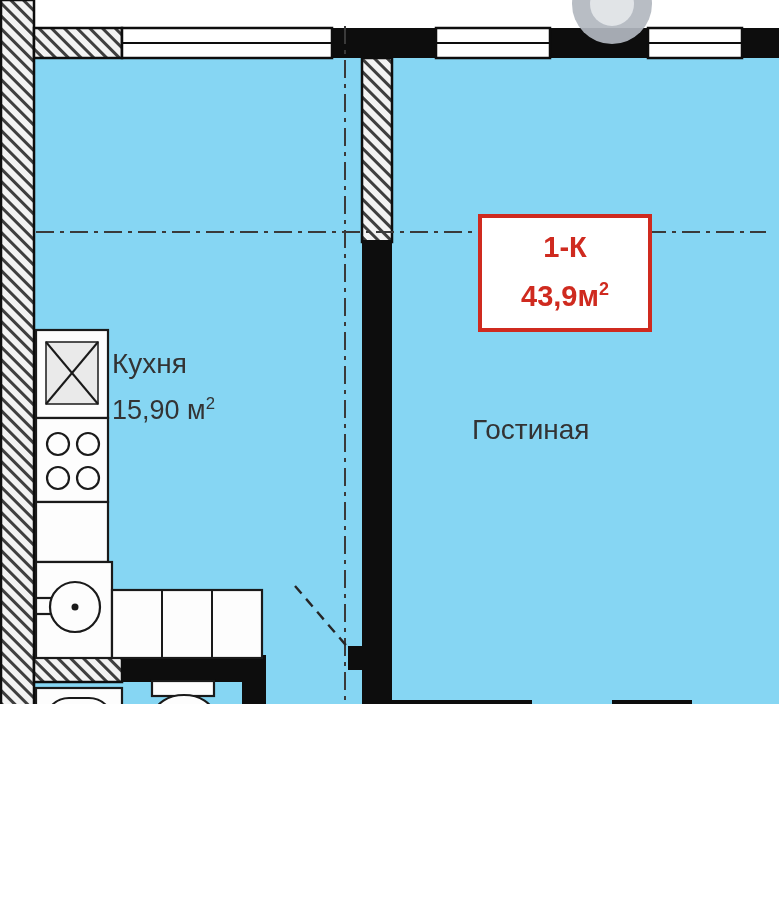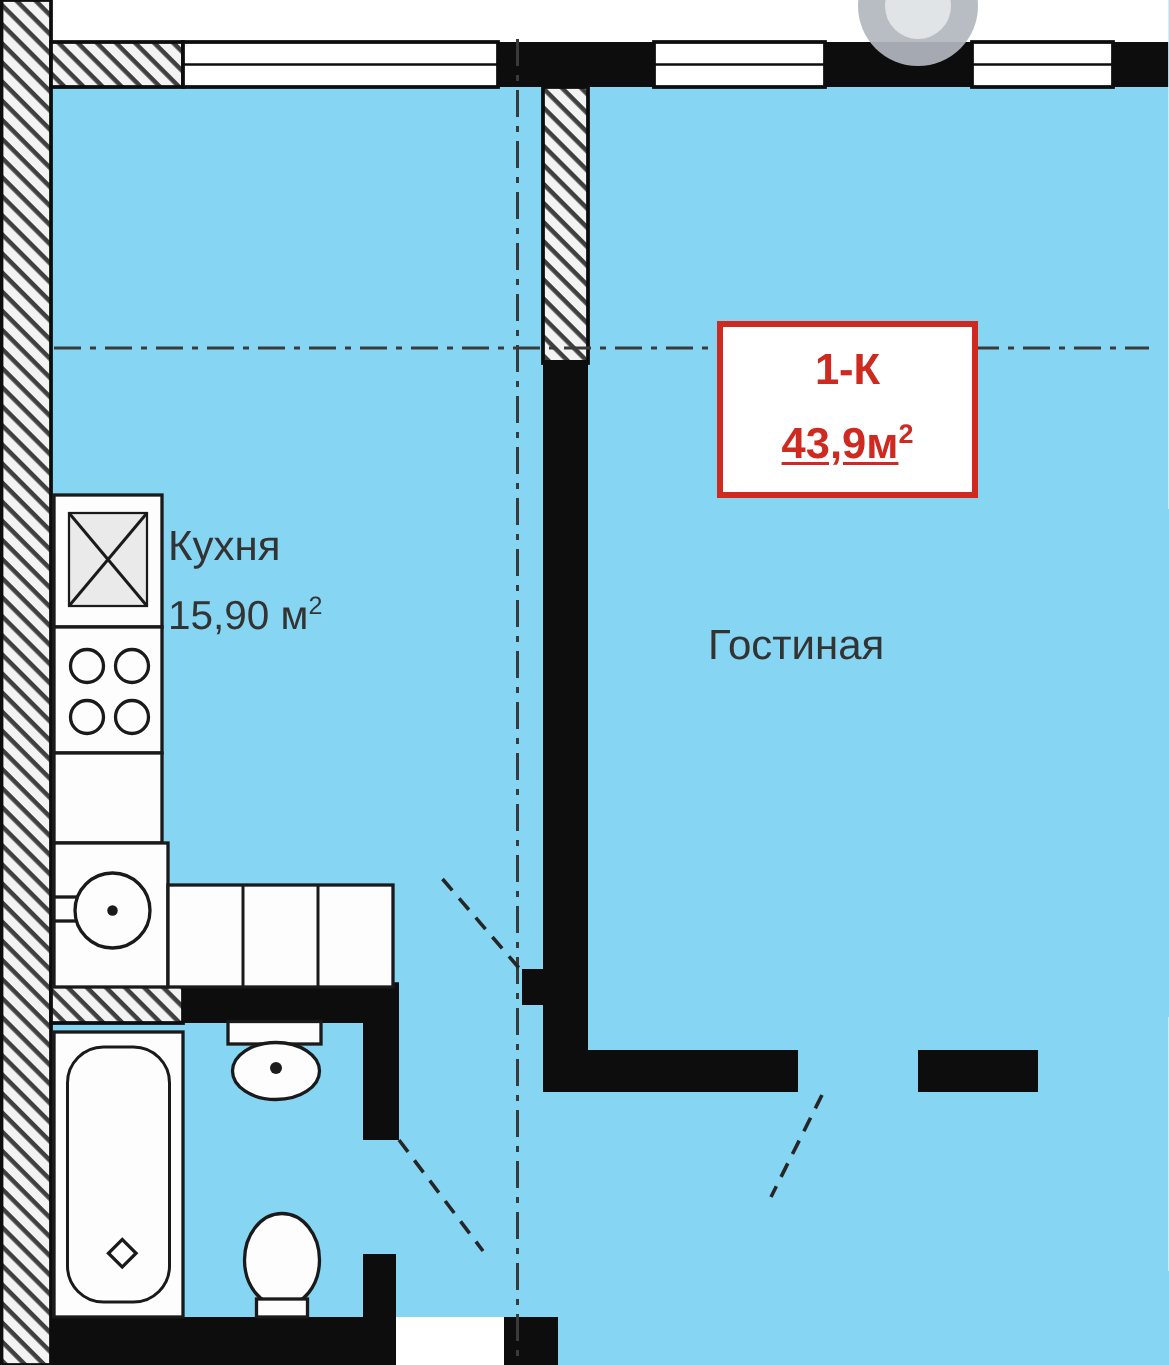--- a/index.html
+++ b/index.html
@@ -1,18 +1,18 @@
 <!DOCTYPE html>
 <html style="--floor: #86d6f3; --wall: #0d0d0d; --accent-red: #cf2a1f;"><head>
 <meta charset="utf-8">
 <style>
   html,body{margin:0;padding:0;background:#fff;}
   .stage{
     position:relative;
-    width:779px;height:910px;
+    width:779px;height:704px;
     background:var(--floor,#86d6f3);
     font-family:"Liberation Sans",sans-serif;
     overflow:hidden;
   }
   svg.plan{position:absolute;left:0;top:0;z-index:1;}
   .bgwhite{fill:#ffffff;}
   .wall{fill:var(--wall,#0d0d0d);}
   .hatch{fill:url(#hatch);stroke:#0d0d0d;stroke-width:2.5;}
   .winrect{fill:#ffffff;stroke:#0d0d0d;stroke-width:2.5;}
   .winline{stroke:#0d0d0d;stroke-width:1.8;}
@@ -31,21 +31,21 @@
     position:absolute;z-index:4;
     left:478px;top:214px;width:174px;height:118px;
     box-sizing:border-box;
     background:#ffffff;
     border:4px solid var(--accent-red,#cf2a1f);
     color:var(--accent-red,#cf2a1f);
     text-align:center;
   }
   .info-type{font-size:29px;font-weight:700;margin-top:13px;}
   .info-area{font-size:29px;font-weight:700;margin-top:15px;}
-  .info-area .u{text-decoration:underline;}
+  .info-area .u{}
 </style>
 </head>
 <body>
 
 <div class="stage">
 
   <svg class="plan" width="779" height="910" viewBox="0 0 779 910">
     <defs>
       <pattern id="hatch" width="9" height="9" patternUnits="userSpaceOnUse" patternTransform="rotate(45)">
         <rect width="9" height="9" fill="#f3f3f3"></rect>

